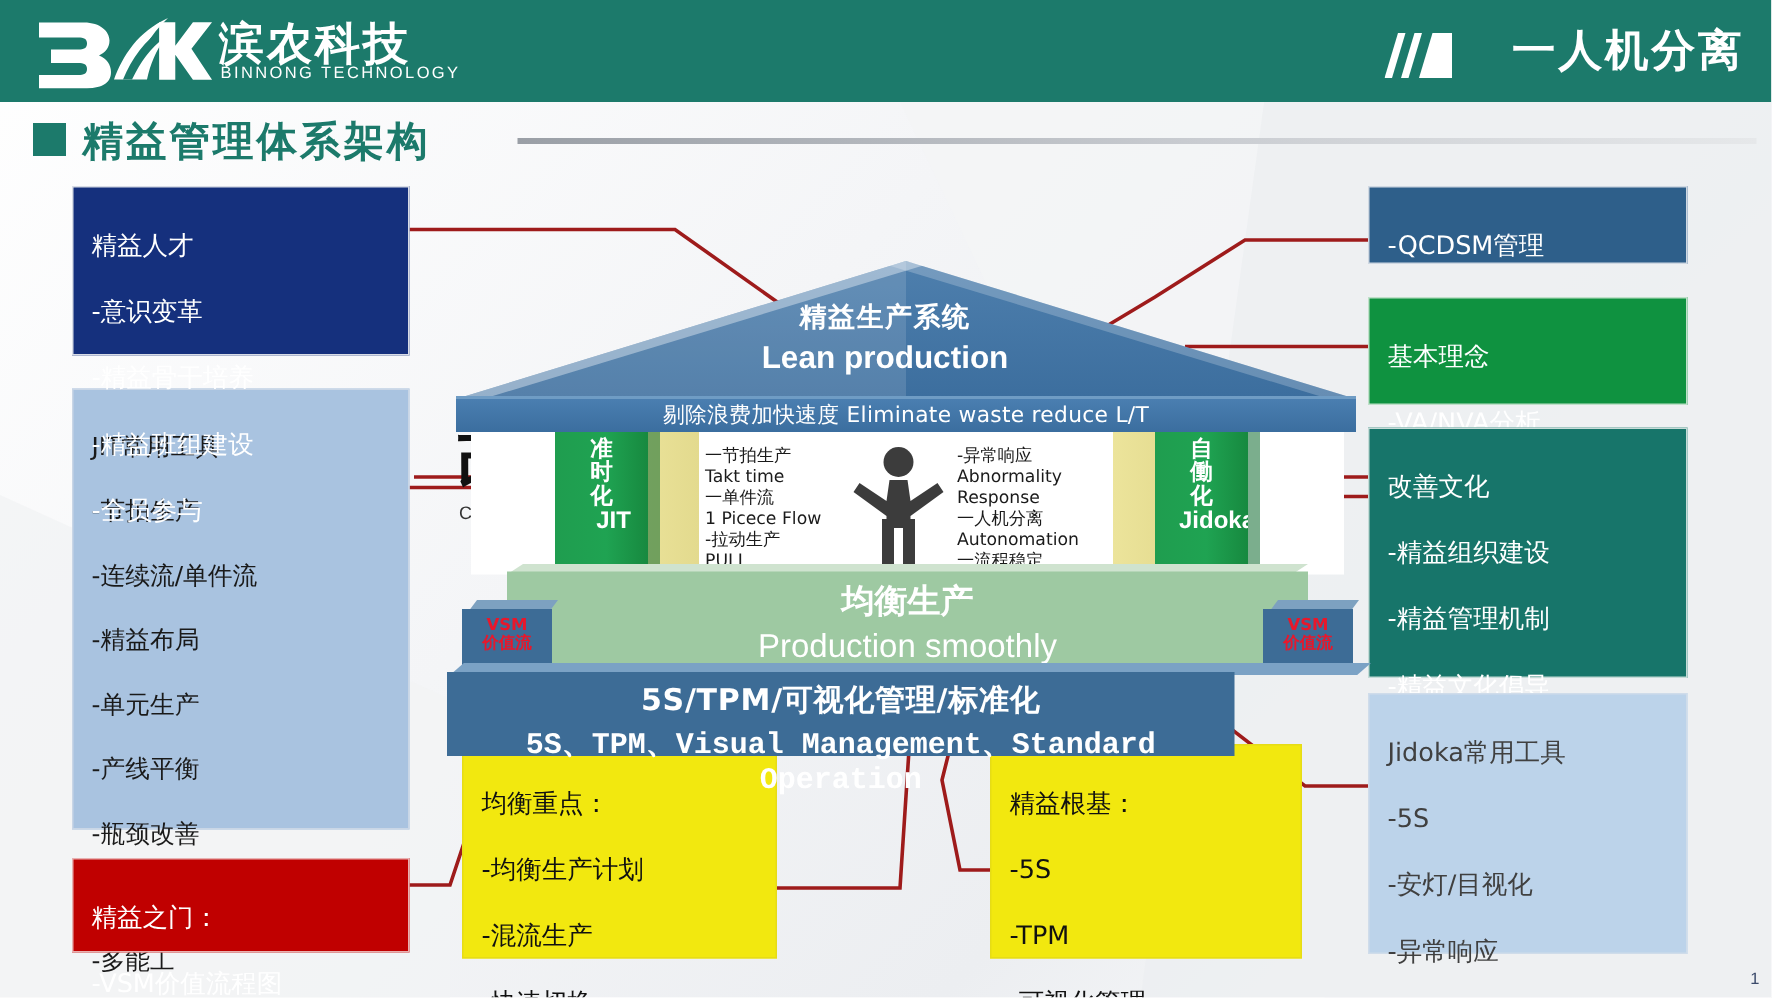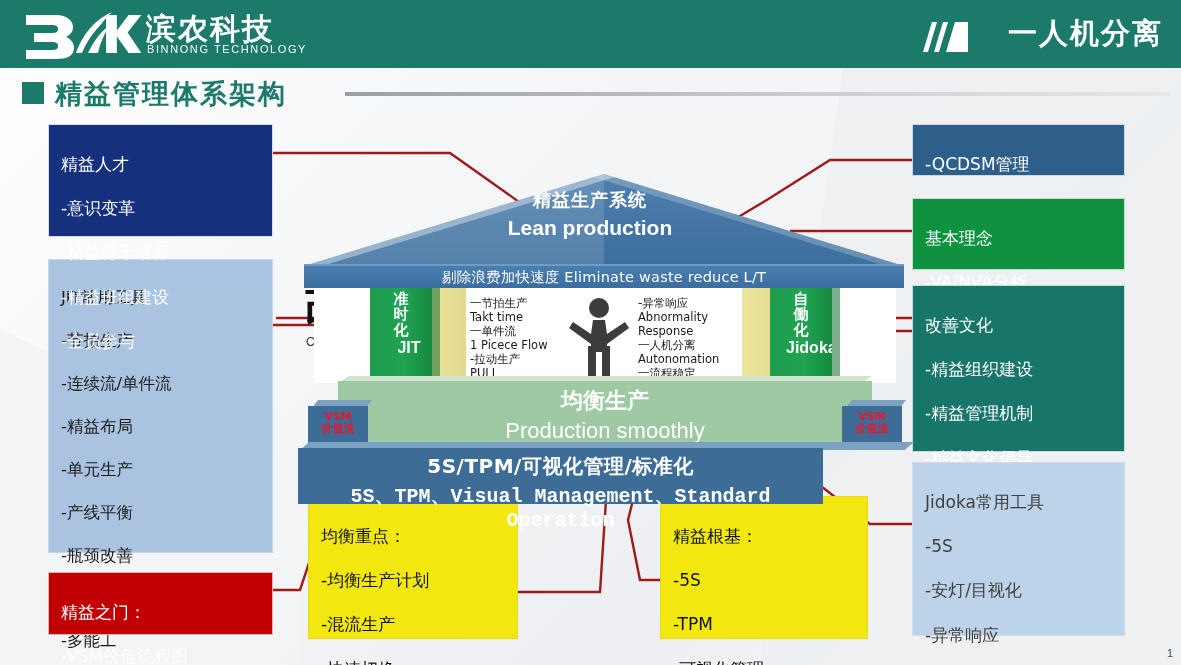--- a/index.html
+++ b/index.html
@@ -117,21 +117,21 @@
     position:absolute; left:0; top:0; width:100%; height:100%;
     clip-path: polygon(50% 0%, 52% 3%, 3% 100%, 0% 100%);
     background: rgba(255,255,255,0.38);
   }
   .roof .ridge2 {
     position:absolute; left:0; top:0; width:100%; height:100%;
     clip-path: polygon(50% 0%, 48% 3%, 97% 100%, 100% 100%);
     background: rgba(255,255,255,0.22);
   }
   .roof-text {
-    position:absolute; left:0; top:20px; width:600px; text-align:center;
+    position:absolute; left:0; top:31px; width:600px; text-align:center;
     color:#ffffff; z-index:4; pointer-events:none;
   }
   .roof-text .rt-cn { font-size:18px; font-weight:bold; letter-spacing:1px;
     font-family:"DejaVu Sans","Liberation Sans",sans-serif; }
   .roof-text .rt-en { font-size:21px; font-weight:bold; margin-top:4px;
     font-family:"Liberation Sans",sans-serif; }
 
   
   .lintel {
     position:absolute; left:14px; top:98px; width:600px; height:22px;

